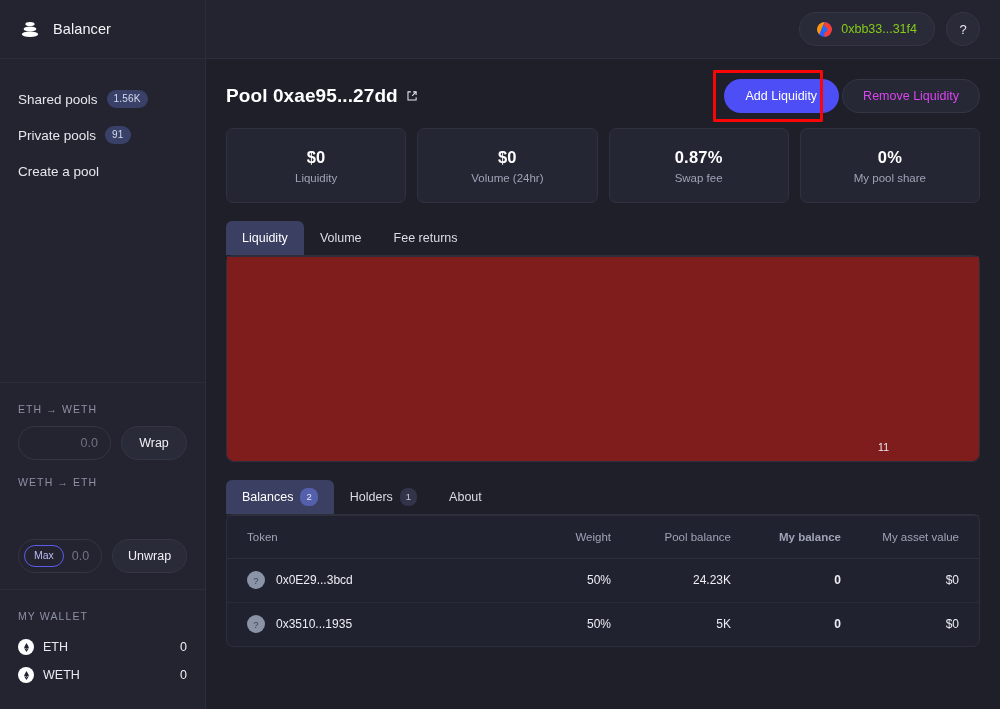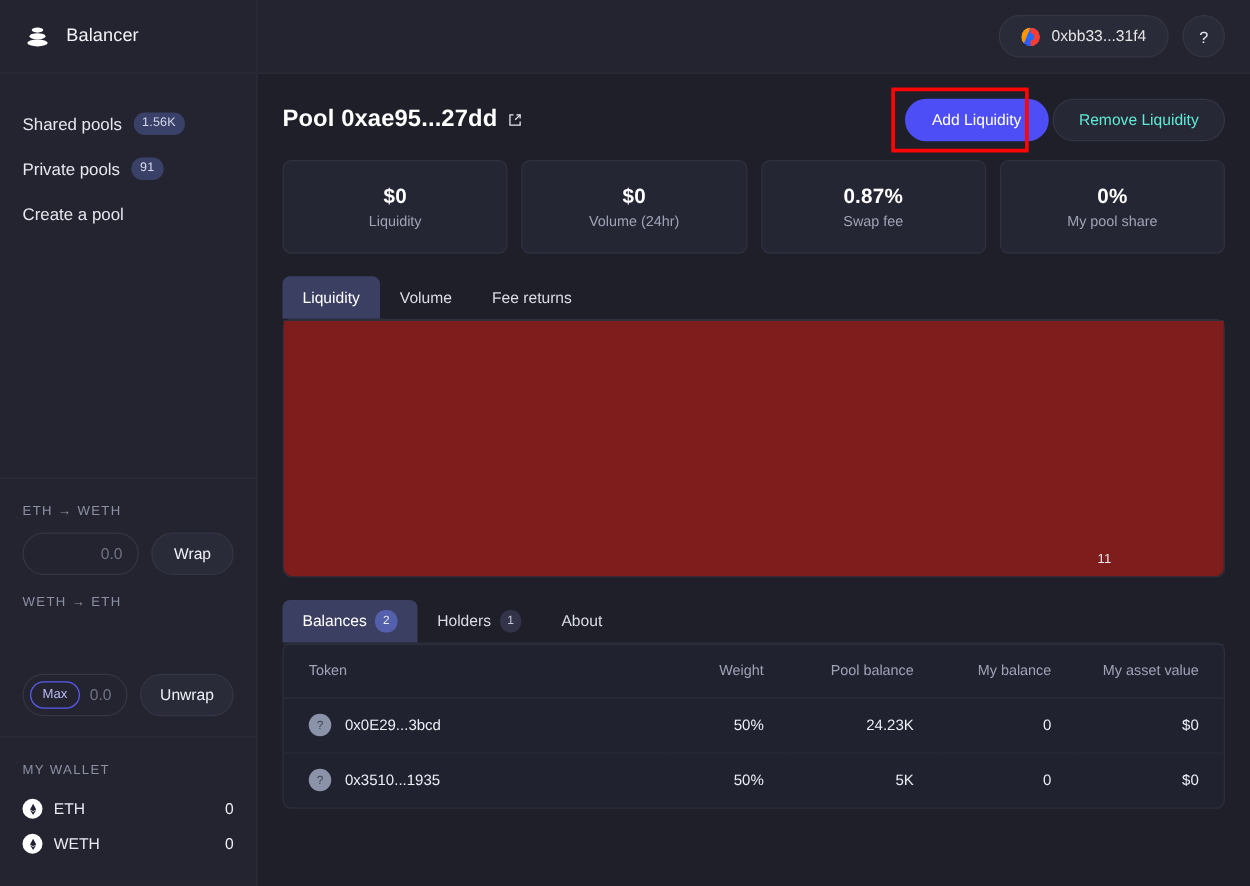--- a/index.html
+++ b/index.html
@@ -92,21 +92,21 @@
   .topbar {
     height: 59px; border-bottom: 1px solid #2c2d3b;
     background: #23242f;
     display: flex; align-items: center; justify-content: flex-end;
     padding: 0 20px; gap: 11px;
   }
   .acct-pill {
     height: 34px; display: flex; align-items: center; gap: 9px;
     padding: 0 17px; border-radius: 17px;
     border: 1px solid #343545; background: #2a2b39;
-    font-size: 12.5px; color: #e5e5e5; cursor: pointer;
+    font-size: 12.5px; color: #84cc16; cursor: pointer;
   }
   .avatar {
     width: 15px; height: 15px; border-radius: 50%;
     overflow: hidden; flex: 0 0 15px;
   }
   .help-btn {
     width: 34px; height: 34px; border-radius: 50%;
     border: 1px solid #343545; background: #2a2b39;
     display: flex; align-items: center; justify-content: center;
     font-size: 13px; color: #e4e5ec; cursor: pointer;
@@ -124,21 +124,21 @@
   }
   .head-actions { display: flex; align-items: center; gap: 3px; position: relative; }
   .btn-primary {
     height: 34px; padding: 0 22px; border-radius: 17px; border: none;
     background: #4d4ef5; color: #fff; font-size: 12.5px; cursor: pointer;
     display: flex; align-items: center; justify-content: center;
     font-family: "Liberation Sans", sans-serif;
   }
   .btn-secondary {
     height: 34px; padding: 0 20px; border-radius: 17px;
-    border: 1px solid #343545; background: #272836; color: #5eead4;
+    border: 1px solid #343545; background: #272836; color: #d946ef;
     font-size: 12.5px; cursor: pointer;
     display: flex; align-items: center; justify-content: center;
     font-family: "Liberation Sans", sans-serif;
   }
   .hl-box {
     position: absolute; border: 3px solid #fb0606;
     left: -11px; top: -9px; width: 110px; height: 52px;
     pointer-events: none; border-radius: 1px;
   }
 
@@ -198,21 +198,21 @@
   tbody td.col-token { text-align: left; padding-left: 20px; }
   .tok-cell { display: flex; align-items: center; gap: 11px; }
   .tok-ico {
     width: 18px; height: 18px; border-radius: 50%;
     background: #8b93a8; color: #3c4254;
     display: flex; align-items: center; justify-content: center;
     font-size: 9.5px; flex: 0 0 18px;
   }
   .c-weight { width: 95px; padding-right: 18px; }
   .c-poolbal { width: 120px; padding-right: 18px; }
-  .c-mybal { width: 110px; padding-right: 18px; }
+  .c-mybal { width: 110px; padding-right: 18px; font-weight: bold; }
   .c-myasset { width: 120px; padding-right: 20px; }
 </style>
 </head>
 <body>
 
 <div class="app">
 
   <aside class="sidebar">
 
     <div class="brand">

